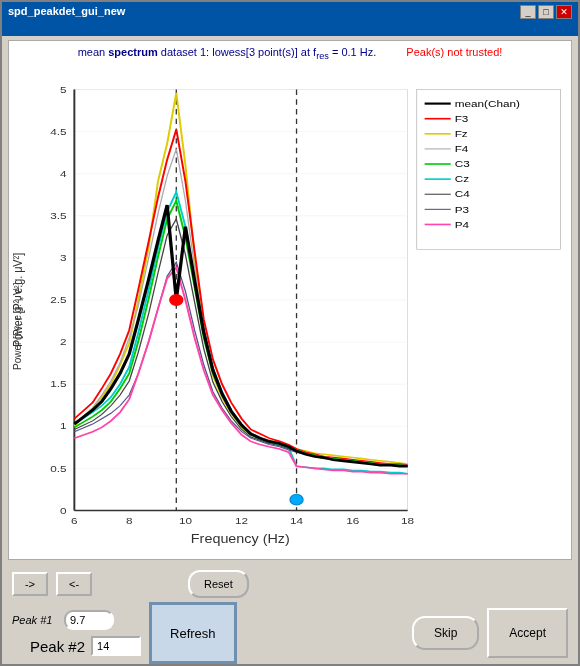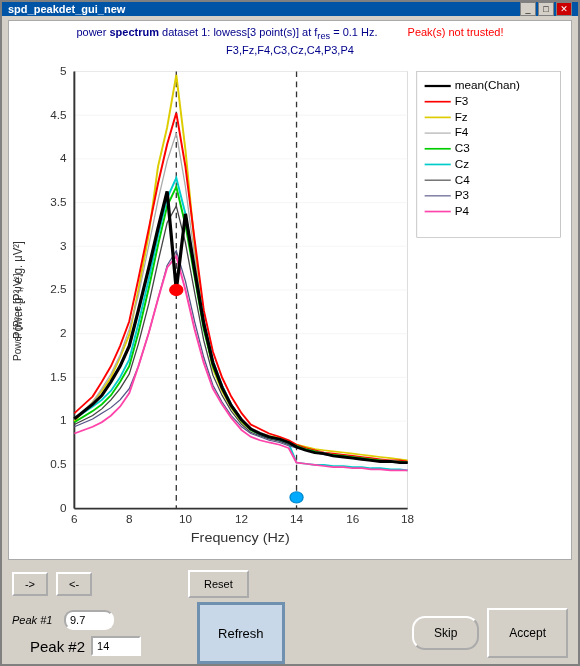--- a/index.html
+++ b/index.html
@@ -17,23 +17,22 @@
       background: #d4d0c8;
       border: 2px solid #808080;
       display: flex;
       flex-direction: column;
     }
     .titlebar {
       background: #0054a6;
       color: white;
       padding: 3px 6px;
       display: flex;
-      align-items: center;
       justify-content: space-between;
-      height: 14px;
+      height: 34px;
       flex-shrink: 0;
     }
     .titlebar-title {
       font-size: 11px;
       font-weight: bold;
     }
     .titlebar-controls {
       display: flex;
       gap: 2px;
     }
@@ -113,23 +112,22 @@
     <div class="titlebar-controls">
       <div class="titlebar-btn">_</div>
       <div class="titlebar-btn">□</div>
       <div class="titlebar-btn" style="background:#c00;color:white;">✕</div>
     </div>
   </div>
 
   <div class="chart-area">
     <div class="chart-title">
       <div>
-        <span>power </span><span class="bold">spectrum</span><span> dataset 1: lowess[3 point(s)] at f<sub>res</sub> = 0.1 Hz. </span><span class="red">Peak(s) not trusted!</span>
+        <span>mean </span><span class="bold">spectrum</span><span> dataset 1: lowess[3 point(s)] at f<sub>res</sub> = 0.1 Hz. </span><span class="red">Peak(s) not trusted!</span>
       </div>
-      <div>F3,Fz,F4,C3,Cz,C4,P3,P4</div>
     </div>
 
     <div style="position:absolute;left:2px;top:50%;transform:translateY(-50%);font-size:10px;writing-mode:vertical-rl;transform:rotate(180deg) translateY(50%);color:#333;white-space:nowrap;height:160px;display:flex;align-items:center;justify-content:center;left:3px;top:55%;">
       <span>Power [P², e.g. μV²]</span>
     </div>
 
     <svg class="plot" style="position:absolute;left:0;top:0;width:100%;height:100%;" viewBox="0 0 430 480" preserveAspectRatio="none">
 
       <rect x="50" y="45" width="255" height="390" fill="white" stroke="#ccc" stroke-width="0.5"></rect>
 
@@ -227,34 +225,34 @@
       <text x="341" y="173" font-size="9" fill="#000">P4</text>
     </svg>
   </div>
 
   <div class="controls-area">
 
     <div style="display:flex;align-items:center;gap:8px;margin-bottom:4px;">
       <button class="ctrl-btn">-&gt;</button>
       <button class="ctrl-btn">&lt;-</button>
       <div style="width:80px;"></div>
-      <button class="ctrl-btn" style="padding:6px 14px;">Reset</button>
+      <button class="ctrl-btn" style="padding:6px 14px;border-radius:12px;">Reset</button>
       <div style="flex:1;"></div>
     </div>
 
     <div style="display:flex;align-items:center;gap:8px;">
       <div style="display:flex;flex-direction:column;gap:6px;">
         <div style="display:flex;align-items:center;gap:6px;">
           <span style="font-size:11px;min-width:46px;font-style:italic;">Peak #1</span>
           <input class="peak-input" type="text" value="9.7" style="width: 50px; border-radius: 9px;">
         </div>
         <div style="display:flex;align-items:center;gap:6px;">
           <span style="font-size:15px;min-width:46px;margin-left:18px;">Peak #2</span>
           <input class="peak-input" type="text" value="14" style="width: 50px;">
         </div>
       </div>
-      <button class="refresh-btn" style="height:62px;margin-left:48px;">Refresh</button>
+      <button class="refresh-btn" style="height:62px;">Refresh</button>
       <div style="flex:1;"></div>
       <button class="ctrl-btn" style="padding:8px 20px;font-size:12px;border-radius:13px;">Skip</button>
       <button class="ctrl-btn" style="padding:16px 20px;font-size:12px;">Accept</button>
     </div>
   </div>
 </div>
 
 </body></html>

